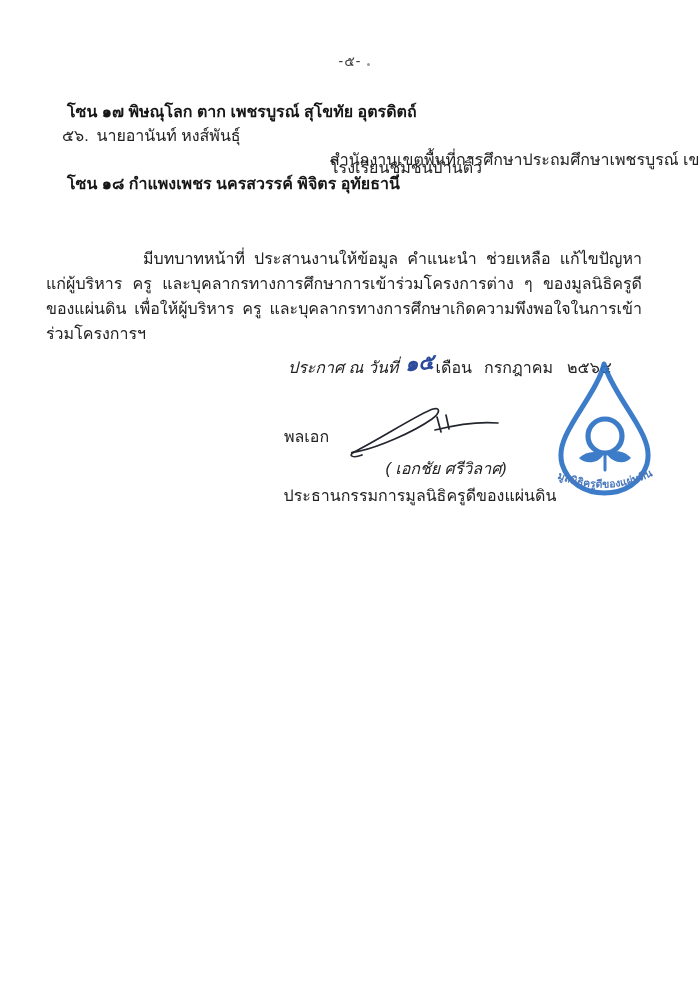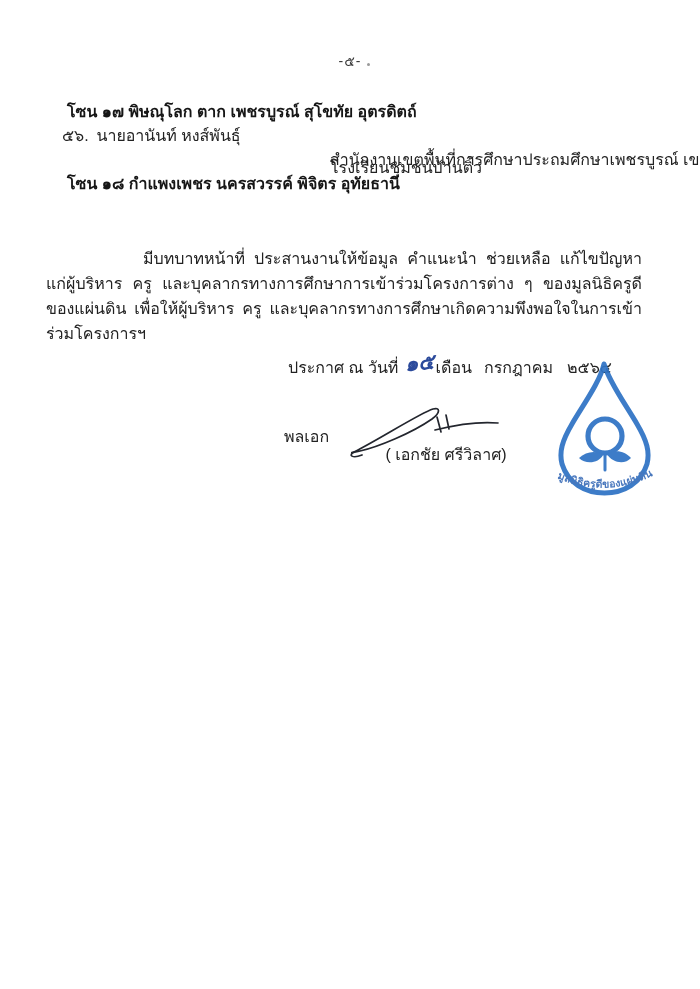--- a/index.html
+++ b/index.html
@@ -50,39 +50,39 @@
     position: absolute;
     left: 46px; top: 246px;
     width: 596px;
     text-indent: 97px;
     line-height: 25px;
     text-align: justify;
     white-space: normal;
   }
 
   .date-line { left: 288px; top: 349px; }
-  .date-line .seg { margin-right: 4px; }
+  .date-line .seg { margin-right: 4px; font-style: italic; }
   .handwritten-day {
     display: inline-block;
     color: #2b4a9b;
     font-size: 21px;
     font-style: italic;
     font-weight: bold;
     transform: rotate(-5deg) translateY(-3px);
     margin: 0 1px 0 3px;
   }
   .gap-md { margin-left: 12px; }
   .gap-lg { margin-left: 14px; }
 
   .rank-label { left: 284px; top: 424px; }
 
   .signature-svg { position: absolute; left: 340px; top: 395px; }
   .signature-svg path { stroke: #23262e; stroke-width: 1.7; fill: none; stroke-linecap: round; }
 
-  .sig-name  { left: 446px; top: 442px; transform: translateX(-50%); }
+  .sig-name  { left: 446px; top: 456px; transform: translateX(-50%); font-style: italic; }
   .sig-title { left: 420px; top: 483px; transform: translateX(-50%); }
 
   .logo-svg { position: absolute; left: 545px; top: 352px; opacity: 0.93; }
   .logo-stroke { stroke: #2f73c4; fill: none; stroke-linecap: round; stroke-linejoin: round; }
   .logo-fill { fill: #2f73c4; stroke: none; }
   .logo-arc-text {
     fill: #3b6db8;
     font-size: 10.5px;
     font-weight: bold;
     font-family: "Liberation Sans", "DejaVu Sans", sans-serif;
@@ -116,20 +116,21 @@
 
   <svg class="signature-svg" width="170" height="70" viewBox="0 0 170 70" aria-hidden="true">
     <path d="M 14 57 C 40 44, 80 18, 93 14 C 100 12, 101 17, 92 24 C 72 38, 38 52, 20 56 C 13 58, 9 58, 14 57"></path>
     <path d="M 14 57 C 8 60, 12 64, 22 60"></path>
     <path d="M 97 22 L 101 37"></path>
     <path d="M 106 20 L 109 34"></path>
     <path d="M 95 35 C 115 30, 136 26, 158 28"></path>
   </svg>
 
   <div class="abs sig-name">( เอกชัย  ศรีวิลาศ)</div>
+  <div class="abs sig-title">ประธานกรรมการมูลนิธิครูดีของแผ่นดิน</div>
 
   <svg class="logo-svg" width="150" height="158" viewBox="0 0 150 158" aria-hidden="true">
     <path class="logo-stroke" stroke-width="5" d="M 59 12 C 55 30, 38 53, 27 72 C 17 89, 14 100, 17 112 C 23 131, 40 141, 59.5 141 C 79 141, 96 131, 102 112 C 105 100, 102 89, 92 72 C 81 53, 64 30, 59 12 Z"></path>
     <circle class="logo-stroke" stroke-width="5.2" cx="60" cy="84" r="17" fill="none"></circle>
     <path class="logo-stroke" stroke-width="3" d="M 60 101 L 60 118"></path>
     <path class="logo-fill" d="M 34 106 C 41 99, 52 98, 58 103 C 54 111, 41 113, 34 106 Z"></path>
     <path class="logo-fill" d="M 62 102 C 70 97, 80 99, 86 106 C 80 113, 67 111, 62 102 Z"></path>
     <defs>
       <path id="arc-path" d="M 3 122 Q 60 151 117 119"></path>
     </defs>

